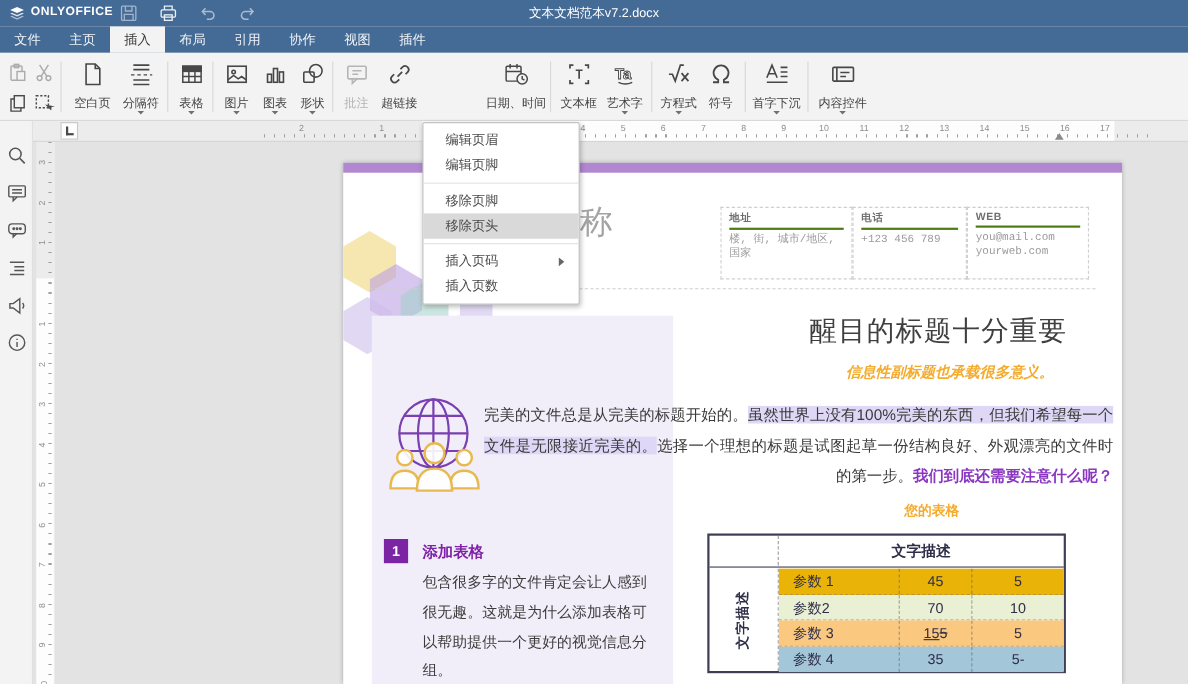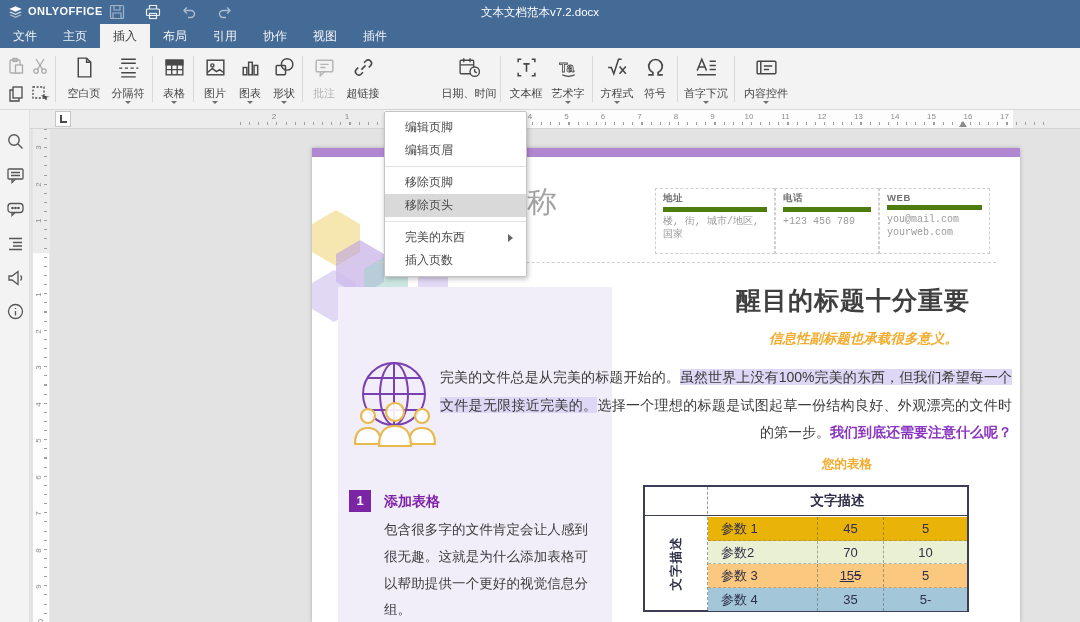--- a/index.html
+++ b/index.html
@@ -55,25 +55,25 @@
       background:repeating-linear-gradient(to bottom,#9f9f9f 0 1px,transparent 1px 9.125px); }
   .v-ruler-nums span { position:absolute; left:3px; font-size:8px; color:#8d8d8d; transform:rotate(-90deg); }
 
   
   .page { position:absolute; left:312px; top:148px; width:708px; height:474px; background:#ffffff; box-shadow:0 0 4px rgba(0,0,0,.25); }
   .page-bar { position:absolute; left:0; top:0; width:100%; height:9px; background:#b287d2; }
   .hex { position:absolute; clip-path:polygon(50% 0,100% 25%,100% 75%,50% 100%,0 75%,0 25%); }
   .company { position:absolute; left:116px; top:34px; font-size:30px; color:#a3a3a3; letter-spacing:3px; }
   .contacts { position:absolute; left:343px; top:40px; display:flex; }
   .ccell { border:1px dashed #cfcfcf; height:66px; padding:3px 7px; }
-  .ccell .clabel { font-size:9.5px; font-weight:bold; color:#6e6e6e; letter-spacing:.6px; border-bottom:5px solid #4d7c0f; padding-bottom:2px; }
+  .ccell .clabel { font-size:9.5px; font-weight:bold; color:#6e6e6e; letter-spacing:.6px; border-bottom:2px solid #4d7c0f; padding-bottom:2px; }
   .ccell .cval { font-size:10px; color:#9c9c9c; line-height:13px; margin-top:3px;font-family:Liberation Mono, monospace; }
   .hdr-dash { position:absolute; left:24px; right:24px; top:114px; border-top:1px dashed #cfcfcf; }
   .lav-panel { position:absolute; left:26px; top:139px; width:274px; height:335px; background:#f1eef9; }
-  .doc-title-big { position:absolute; right:50px; top:136px; font-size:25px; font-weight:bold; color:#3f3f3f; letter-spacing:1px;text-align:center; }
+  .doc-title-big { position:absolute; right:50px; top:136px; font-size:25px; font-weight:normal; color:#3f3f3f; letter-spacing:1px;text-align:center; }
   .doc-subtitle { position:absolute; right:62px; top:182px; font-size:13.5px; font-weight:bold; font-style:italic; color:#f3ac2e;text-align:right; }
   .doc-par { position:absolute; left:128px; right:8px; top:216px; font-size:14px; line-height:27.5px; color:#3a3a3a; text-align:justify; text-align-last:right; }
   .doc-par .hl { background:#ded8f6; }
   .doc-par .q { color:#8a36c1; font-weight:bold; }
   .globe { position:absolute; left:34px; top:206px; }
   .badge { position:absolute; left:37px; top:342px; width:22px; height:22px; background:#7b24a4; color:#fff; font-size:13px; font-weight:bold; text-align:center; line-height:22px; }
   .step-head { position:absolute; left:72px; top:345px; font-size:14px; font-weight:bold; color:#7e22a8; }
   .step-body { position:absolute; left:72px; top:369px; width:204px; font-size:13.5px; line-height:26.8px; color:#3c3c3c; text-align:justify; }
   .tbl-caption { position:absolute; left:430px; top:308px; width:130px; text-align:right; font-size:12.5px; font-weight:bold; color:#f3ac2e; }
   .dtable { position:absolute; left:331px; top:337px; width:326px; height:127px; border:2px solid #3d3d55; background:#fff; }
@@ -492,23 +492,23 @@
       </div>
       <div class="dt-row" style="top: 100.5px; border-bottom: none; background-color: rgb(163, 198, 216);">
         <div class="c1">参数 4</div>
         <div class="c2">35</div>
         <div class="c3">5-</div>
       </div>
     </div>
   </div>
 
   <div class="dropdown">
+    <div class="dd-item">编辑页眉</div>
     <div class="dd-item">编辑页脚</div>
-    <div class="dd-item">编辑页眉</div>
     <div class="dd-sep"></div>
     <div class="dd-item">移除页脚</div>
     <div class="dd-item hover">移除页头</div>
     <div class="dd-sep"></div>
-    <div class="dd-item"><span>完美的东西</span><span class="dd-arrow"></span></div>
+    <div class="dd-item"><span>插入页码</span><span class="dd-arrow"></span></div>
     <div class="dd-item">插入页数</div>
   </div>
 
 </div>
 
 </body></html>

